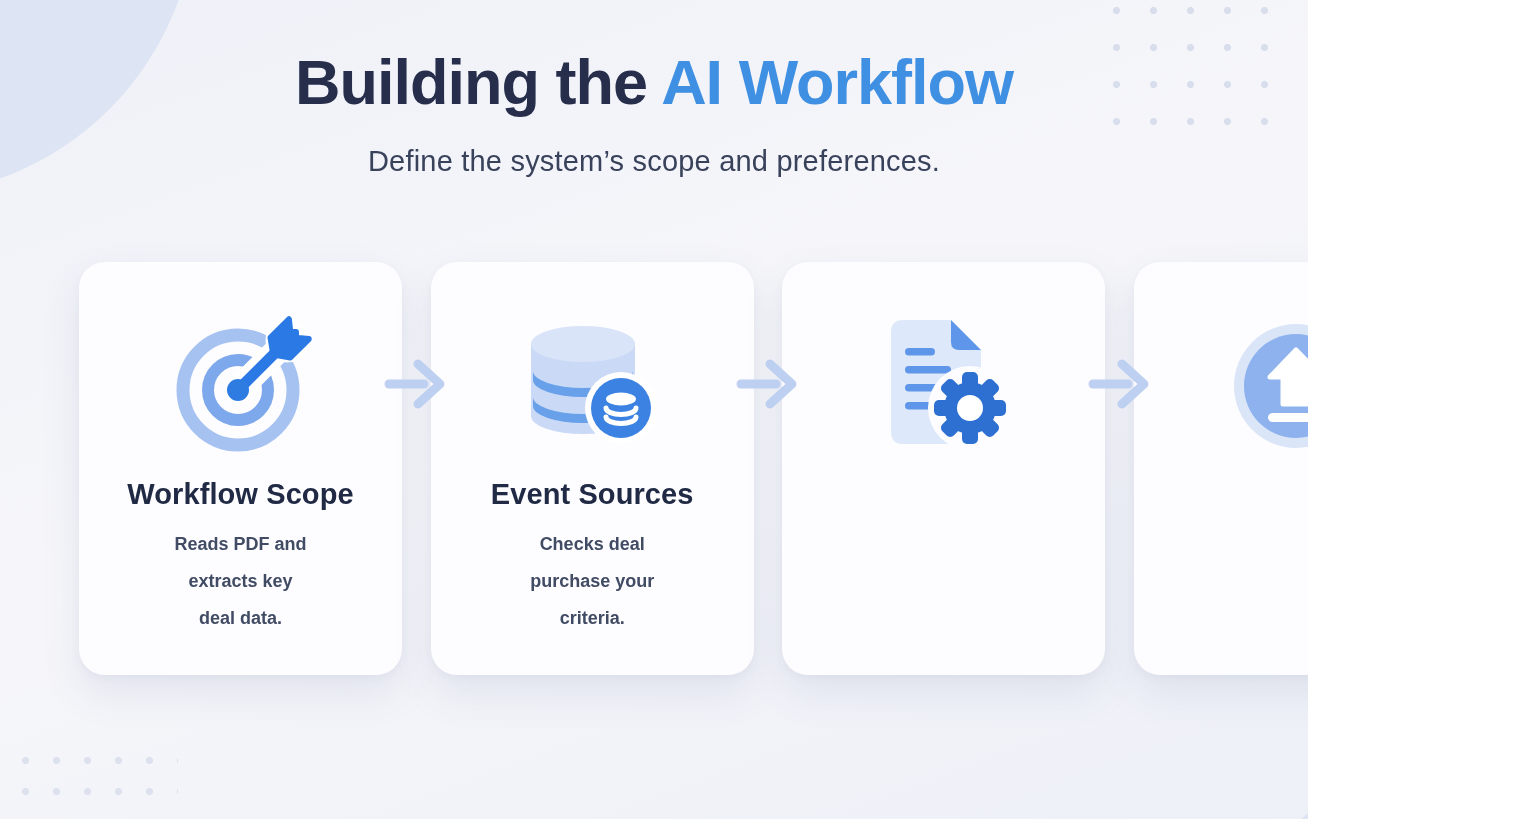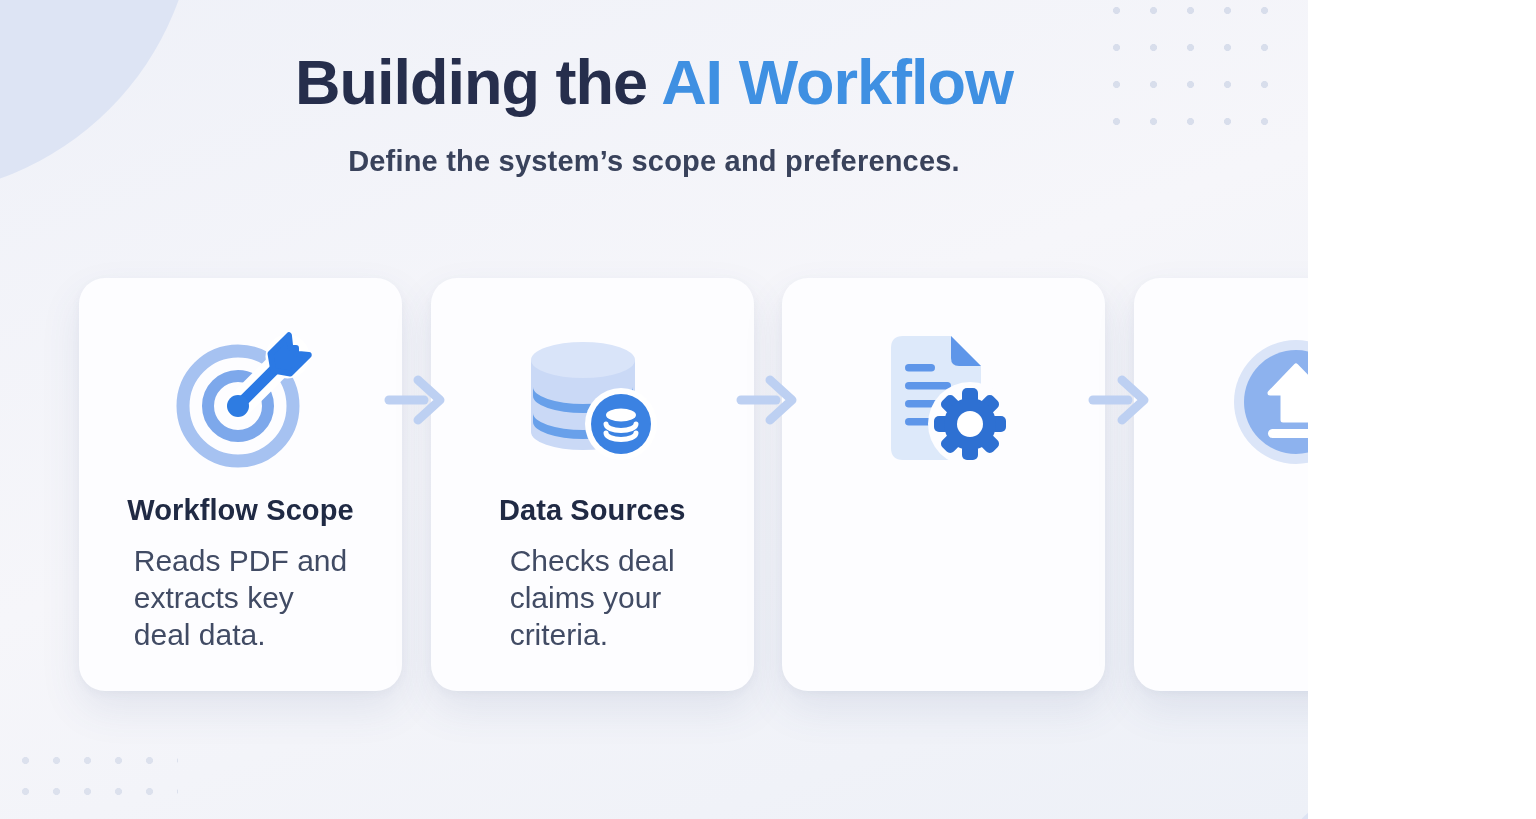--- a/index.html
+++ b/index.html
@@ -34,47 +34,47 @@
   .dots-bl { left: 10px; bottom: -4px; width: 168px; height: 78px; background-size: 31px 31px; opacity: .55; }
 
   
   .header { position: relative; text-align: center; padding-top: 46px; }
   .page-title {
     font-size: 63px; font-weight: 800; letter-spacing: -1px;
     color: var(--heading-navy, #262e4c); line-height: 1.15;
   }
   .page-title .accent { color: var(--accent-blue, #3f90e2); }
   .page-subtitle {
-    margin-top: 27px; font-size: 29px; font-weight: 700;
+    margin-top: 27px; font-size: 29px; font-weight: 400;
     color: var(--subtitle-slate, #39425b); letter-spacing: .2px;
   }
 
   
   .cards-row {
-    position: absolute; top: 278px; left: 79px;
+    position: absolute; top: 262px; left: 79px;
     width: 1378px; height: 413px;
     display: flex; align-items: stretch;
   }
   .card {
     flex: 0 0 323px; height: 413px;
     background: var(--card-bg, #fdfdff);
     border-radius: 26px;
     box-shadow: 0 18px 40px rgba(70, 90, 140, 0.10), 0 3px 8px rgba(70, 90, 140, 0.05);
     padding-top: 54px;
     text-align: center;
   }
   .icon-wrap { height: 140px; display: flex; align-items: center; justify-content: center; }
   .card-title {
     margin-top: 22px; font-size: 29px; font-weight: 700;
     color: var(--card-title-navy, #202a44); letter-spacing: .1px;
   }
   .card-desc-wrap { margin-top: 15px; text-align: center; }
   .card-desc {
-    display: inline-block; text-align: left; white-space: pre-line;
-    font-size: 30px; line-height: 37px; font-weight: 400;
+    display: inline-block; text-align: center; white-space: pre-line;
+    font-size: 18px; line-height: 37px; font-weight: 700;
     color: var(--card-text-slate, #414b64);
   }
 
   .arrow-cell { flex: 1 1 auto; position: relative; }
   .arrow-cell svg {
     position: absolute; top: 93px; left: 50%; transform: translateX(-50%);
   }
 </style>
 </head>
 <body>
@@ -133,23 +133,23 @@
           </g>
           <g transform="translate(104,92)">
             <circle r="36" fill="#ffffff"></circle>
             <circle r="30" fill="#3b82e2"></circle>
             <ellipse cx="0" cy="-9" rx="15" ry="6.5" fill="#ffffff"></ellipse>
             <path d="M-15,0 a15,6.5 0 0 0 30,0" fill="none" stroke="#ffffff" stroke-width="5" stroke-linecap="round"></path>
             <path d="M-15,9 a15,6.5 0 0 0 30,0" fill="none" stroke="#ffffff" stroke-width="5" stroke-linecap="round"></path>
           </g>
         </svg>
       </div>
-      <div class="card-title">Data Sources</div>
+      <div class="card-title">Event Sources</div>
       <div class="card-desc-wrap"><span class="card-desc">Checks deal
-claims your
+purchase your
 criteria.</span></div>
     </div>
 
     <div class="arrow-cell">
       <svg width="64" height="58" viewBox="0 0 64 58" fill="none" stroke="#bdd0f2" stroke-width="9" stroke-linecap="round" stroke-linejoin="round">
         <path d="M5,29 H40"></path>
         <path d="M34,9 L56,29 L34,49"></path>
       </svg>
     </div>
 

